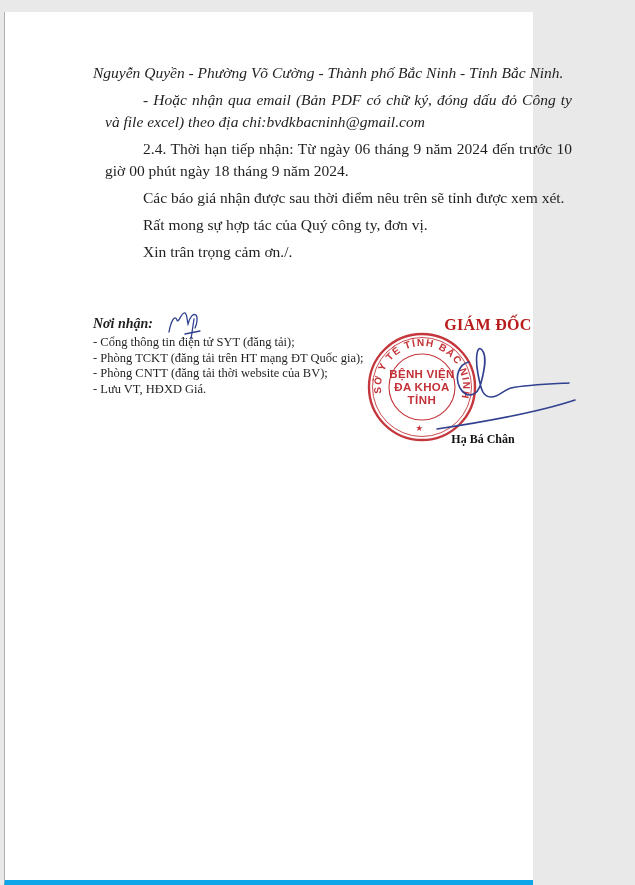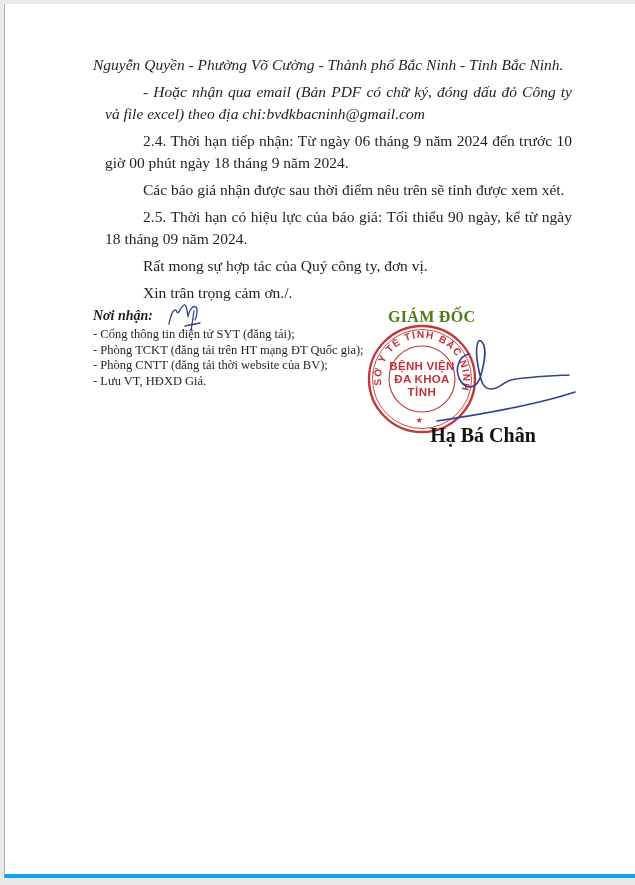--- a/index.html
+++ b/index.html
@@ -1,47 +1,46 @@
 <!DOCTYPE html>
 <html><head>
 <meta charset="utf-8">
 <style>
   * { margin:0; padding:0; box-sizing:border-box; }
   html,body { width:635px; height:885px; overflow:hidden; background:#e9e9e9;
               font-family:"Liberation Serif","DejaVu Serif",serif; }
-  .page { position:absolute; left:4px; top:4px; width:631px; height:874px;
-          background:#ffffff; border-left:1px solid #b0b0b0; border-bottom:4px solid #0ea5e9; }
+  .page { position:absolute; left:4px; top:12px; width:529px; height:874px;
+          background:#ffffff; border-left:1px solid #b0b0b0; border-bottom:6px solid #0ea5e9; }
   .doc-text { position:absolute; left:88px; top:50px; width:479px;
               font-size:15.5px; line-height:22px; color:#1f1f1f; text-align:justify; }
   .doc-text p { margin:0 0 5px 0; }
   .doc-text p.indent { text-indent:38px;margin-left:12px; }
   .doc-text p.it { font-style:italic; }
   .recipients { position:absolute; left:88px; top:304px; width:300px; color:#1f1f1f; }
   .recipients .label { font-size:14px; font-weight:bold; font-style:italic; margin-bottom:3px; }
   .recipients .item { font-size:12.5px; line-height:15.6px; }
-  .director-title { position:absolute; left:383px; top:304px; width:200px; 
-                    font-size:16px; font-weight:bold; color:#4d7c0f; letter-spacing:0.3px; }
+  .director-title { position:absolute; left:383px; top:304px; width:200px; text-align:center;
+                    font-size:16px; font-weight:bold; color:#b91c1c; letter-spacing:0.3px; }
   .signer-name { position:absolute; left:378px; top:420px; width:200px; text-align:center;
-                 font-size:20px; font-weight:bold; color:#111; }
+                 font-size:12px; font-weight:bold; color:#111; }
   .stamp-svg { position:absolute; left:358px; top:318px; }
   .sig-svg { position:absolute; left:426px; top:332px; }
   .paraph-svg { position:absolute; left:158px; top:296px; }
   svg text { font-family:"Liberation Sans","DejaVu Sans",sans-serif; }
 </style>
 </head>
 <body>
 
 <div class="page">
 
   <div class="doc-text">
     <p class="it">Nguyễn Quyền - Phường Võ Cường - Thành phố Bắc Ninh - Tỉnh Bắc Ninh.</p>
     <p class="it indent">- Hoặc nhận qua email (Bản PDF có chữ ký, đóng dấu đỏ Công ty và file excel) theo địa chỉ:bvdkbacninh@gmail.com</p>
     <p class="indent">2.4. Thời hạn tiếp nhận: Từ ngày 06 tháng 9 năm 2024 đến trước 10 giờ 00 phút ngày 18 tháng 9 năm 2024.</p>
     <p class="indent">Các báo giá nhận được sau thời điểm nêu trên sẽ tỉnh được xem xét.</p>
-    <p class="indent">2.5. Thời hạn có hiệu lực của báo giá: Tối thiểu 90 ngày, kể từ ngày 18 tháng 09 năm 2024.</p>
     <p class="indent">Rất mong sự hợp tác của Quý công ty, đơn vị.</p>
     <p class="indent">Xin trân trọng cảm ơn./.</p>
   </div>
 
   <div class="recipients">
     <div class="label">Nơi nhận:</div>
     <div class="item">- Cổng thông tin điện tử SYT (đăng tải);</div>
     <div class="item">- Phòng TCKT (đăng tải trên HT mạng ĐT Quốc gia);</div>
     <div class="item">- Phòng CNTT (đăng tải thời website của BV);</div>
     <div class="item">- Lưu VT, HĐXD Giá.</div>

